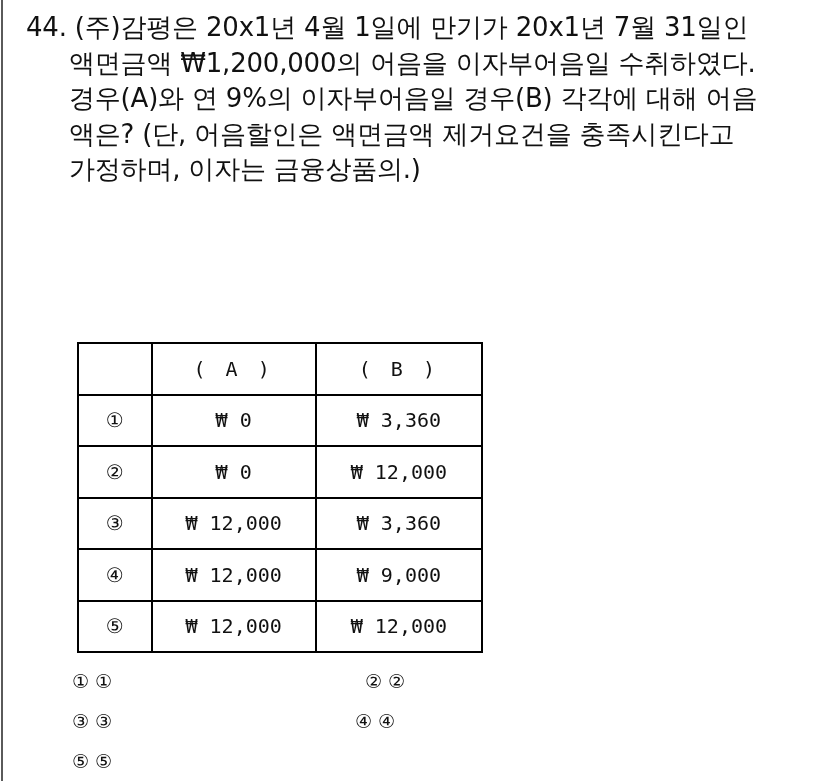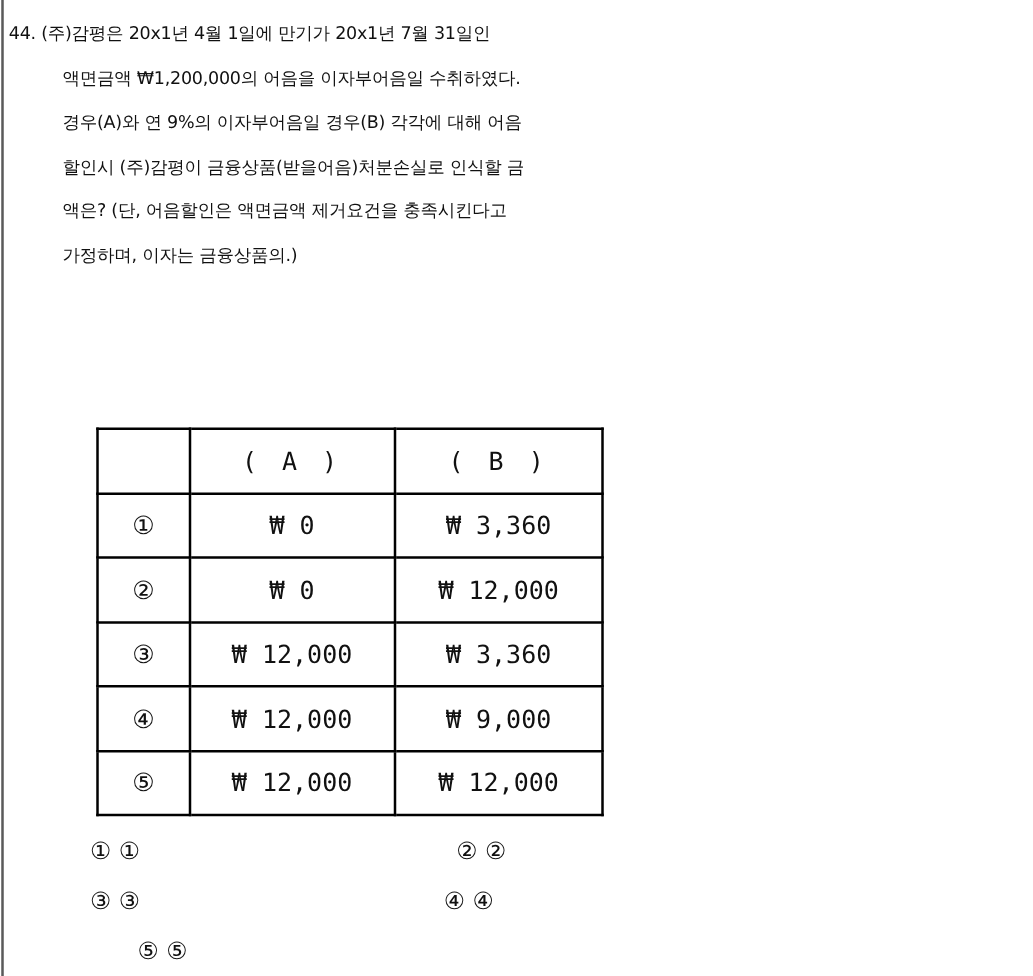--- a/index.html
+++ b/index.html
@@ -1,19 +1,19 @@
 <!DOCTYPE html>
 <html><head>
 <meta charset="utf-8">
 <style>
   html, body { margin: 0; padding: 0; background: #ffffff; }
   body { width: 826px; height: 781px; position: relative; overflow: hidden;
          font-family: "DejaVu Sans", "Liberation Sans", sans-serif; color: #111; }
   .left-border { position: absolute; left: 1px; top: 0; width: 2px; height: 781px; background: #5a5a5a; }
-  .q { position: absolute; left: 7px; top: 10px; width: 790px; font-size: 14px; line-height: 35.6px; letter-spacing: -0.2px; }
+  .q { position: absolute; left: 26px; top: 10px; width: 790px; font-size: 26px; line-height: 35.6px; letter-spacing: -0.2px; }
   .q .line { white-space: nowrap; }
   .q .indent { padding-left: 43px; }
   table.opts { position: absolute; left: 77px; top: 342px; border-collapse: collapse; width: 406px; height: 311px;
                font-family: "DejaVu Sans Mono", "Liberation Mono", monospace; font-size: 20px; }
   table.opts td, table.opts th { border: 2px solid #000; text-align: center; font-weight: normal; padding: 0; }
   table.opts col.c0 { width: 74px; }
   table.opts col.c1 { width: 165px; }
   table.opts col.c2 { width: 167px; }
   table.opts th { letter-spacing: 4px; }
   .answers { position: absolute; left: 72px; top: 670px; width: 500px; font-size: 19px; }
@@ -21,21 +21,20 @@
 </style>
 </head>
 <body>
 
 <div class="left-border"></div>
 
 <div class="q">
   <div class="line"><span>44.</span> <span>(주)감평은 20x1년 4월 1일에 만기가 20x1년 7월 31일인</span></div>
   <div class="line indent">액면금액 ₩1,200,000의 어음을 이자부어음일 수취하였다.</div>
   <div class="line indent">경우(A)와 연 9%의 이자부어음일 경우(B) 각각에 대해 어음</div>
-  <div class="line indent">할인시 (주)감평이 금융상품(받을어음)처분손실로 인식할 금</div>
   <div class="line indent">액은? (단, 어음할인은 액면금액 제거요건을 충족시킨다고</div>
   <div class="line indent">가정하며, 이자는 금융상품의.)</div>
 </div>
 
 <table class="opts">
   <colgroup>
       <col class="c0">
       <col class="c1">
       <col class="c2">
     </colgroup>
@@ -79,16 +78,16 @@
   </div>
   <div class="ans" style="left:293px; top:0;">
     <span>②</span>&nbsp;<span>②</span>
   </div>
   <div class="ans" style="left:0; top:40px;">
     <span>③</span>&nbsp;<span>③</span>
   </div>
   <div class="ans" style="left:283px; top:40px;">
     <span>④</span>&nbsp;<span>④</span>
   </div>
-  <div class="ans" style="left:0; top:80px;margin-left:38px;">
+  <div class="ans" style="left:0; top:80px;">
     <span>⑤</span>&nbsp;<span>⑤</span>
   </div>
 </div>
 
 </body></html>

